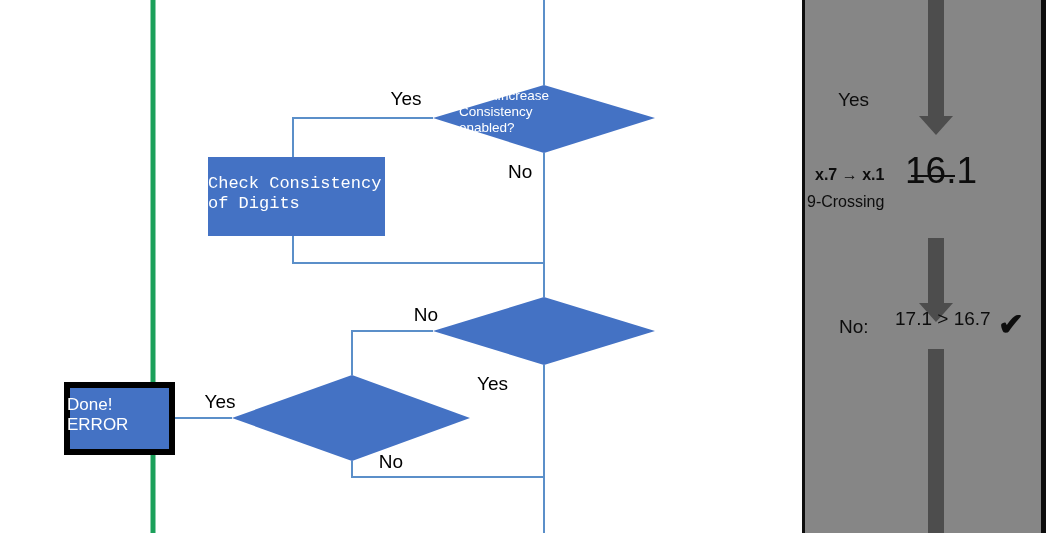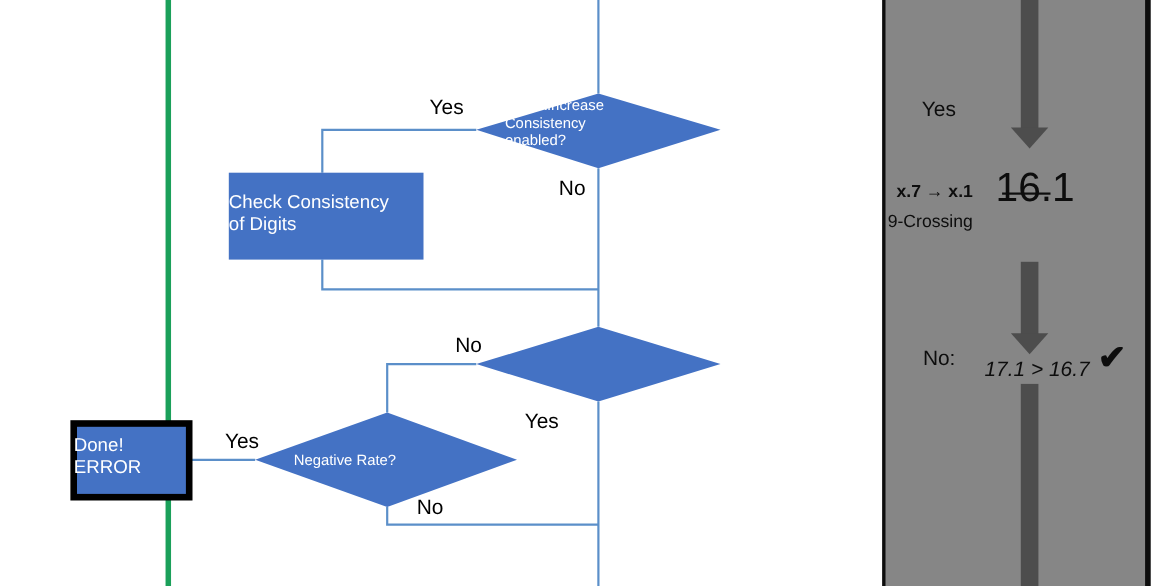--- a/index.html
+++ b/index.html
@@ -31,21 +31,21 @@
   }
   .edge-label{
     position:absolute;
     color:#000000;
     text-align:center;
     line-height:1;
     white-space:nowrap;
   }
   
   .diamond-text{font-size:13.5px;}
-  .proc-text{font-size:17px;}
+  .proc-text{font-size:17px;font-family:Liberation Mono, monospace;}
   .term-text{font-size:17px;}
 
   
   #right-panel{
     position:absolute;
     left:802px; top:0;
     width:244px; height:533px;
     background:#868686;
     border-left:3px solid #0d0d0d;
     border-right:5px solid #0d0d0d;
@@ -110,21 +110,20 @@
   </svg>
 
   <div class="node-label diamond-text" style="left:459px; top:88px; width:170px;">CheckIncrease
 Consistency
 enabled?</div>
 
   <div class="node-label proc-text" style="left:208px; top:174px; width:177px;">Check Consistency
 of Digits</div>
 
 
-  <div class="node-label diamond-text" style="left:267px; top:411px; width:170px;">Negative Rate?</div>
 
   <div class="node-label term-text" style="left:67px; top:395px; width:105px;">Done!
 ERROR</div>
 
   <div class="edge-label" style="left:366px; top:89px; width:80px; font-size:19px;">Yes</div>
 
   <div class="edge-label" style="left:508px; top:162px; width:80px; text-align:left; font-size:19px;">No</div>
 
   <div class="edge-label" style="left:386px; top:305px; width:80px; font-size:19px;">No</div>
 
@@ -153,17 +152,17 @@
 
     <div class="panel-text panel-yes" style="left:33px; top:90px;">Yes</div>
 
     <div class="panel-text panel-small" style="left:10px; top:167px;font-weight:bold;">x.7 → x.1</div>
     <div class="panel-text panel-big" style="left:100px; top:152px;">16.1</div>
     <div class="strike" style="left:106px; top:175px; width:44px;"></div>
 
     <div class="panel-text panel-small" style="left:2px; top:194px;">9-Crossing</div>
 
     <div class="panel-text panel-mid" style="left:34px; top:317px;">No:</div>
-    <div class="panel-text panel-mid" style="left:90px; top:327px;font-style:italic;">17.1 &gt; 16.7</div>
+    <div class="panel-text panel-mid" style="left:90px; top:309px;">17.1 &gt; 16.7</div>
     <div class="panel-text panel-check" style="left:193px; top:309px;">✔</div>
   </div>
 
 </div>
 
 </body></html>

